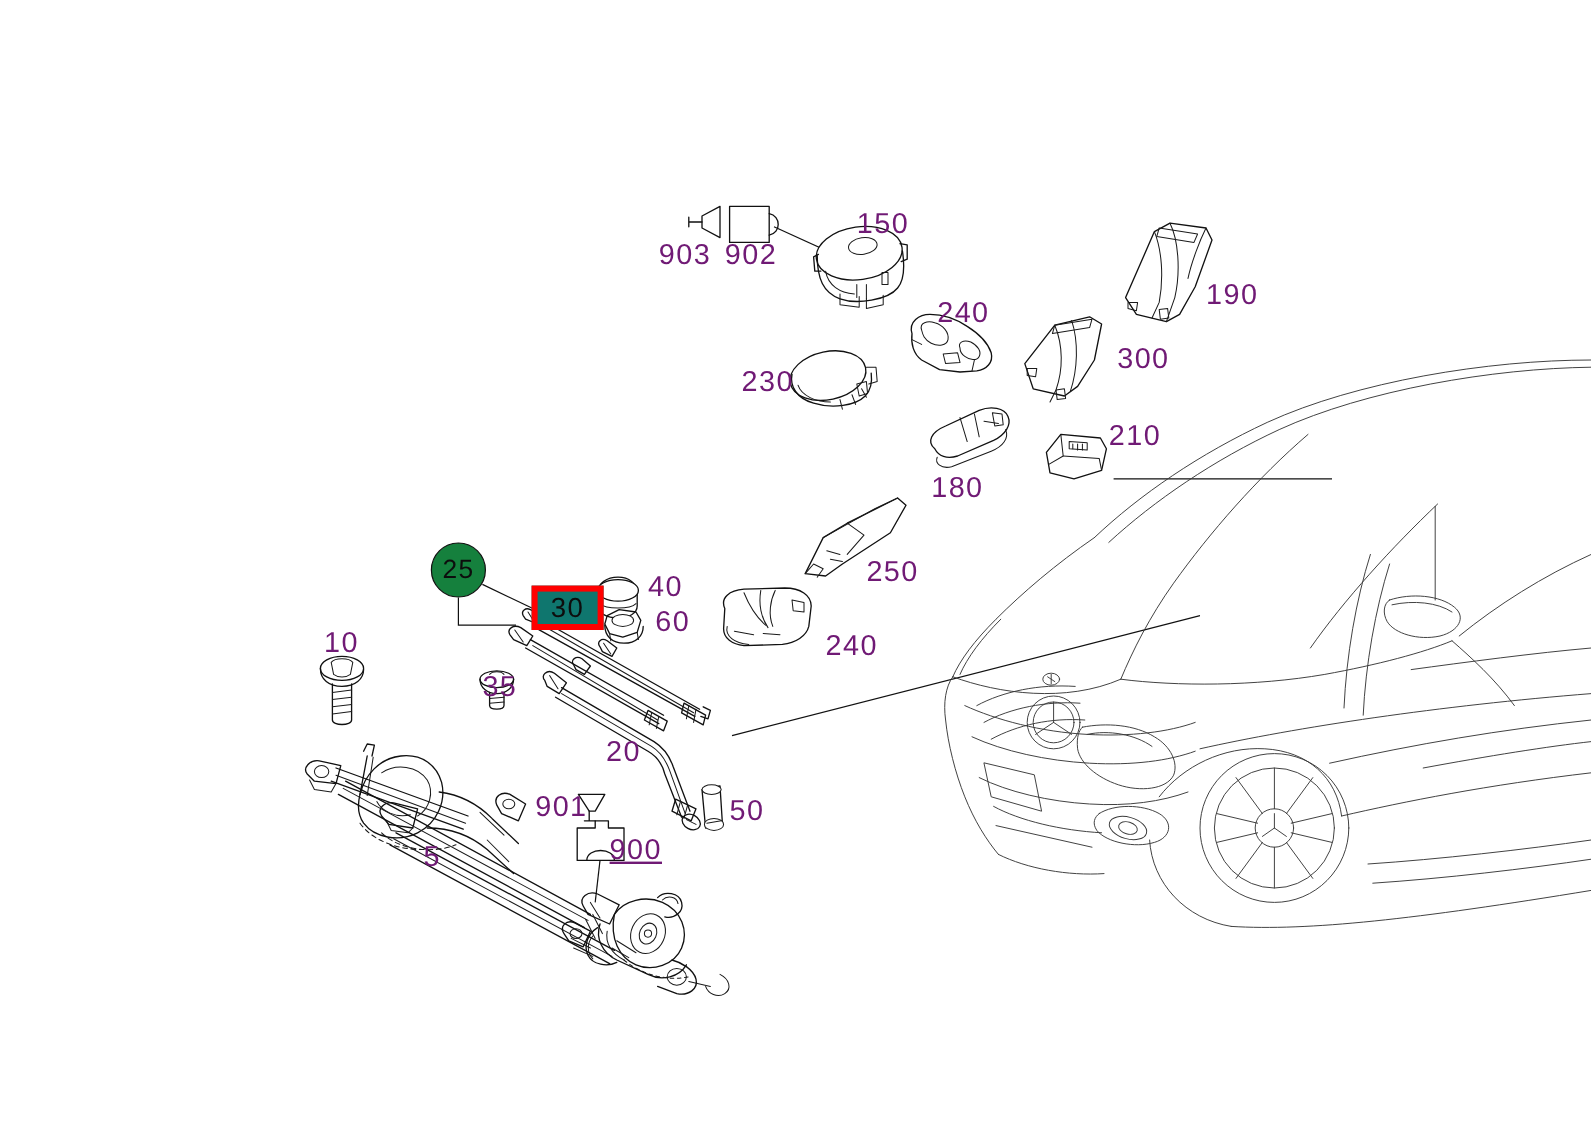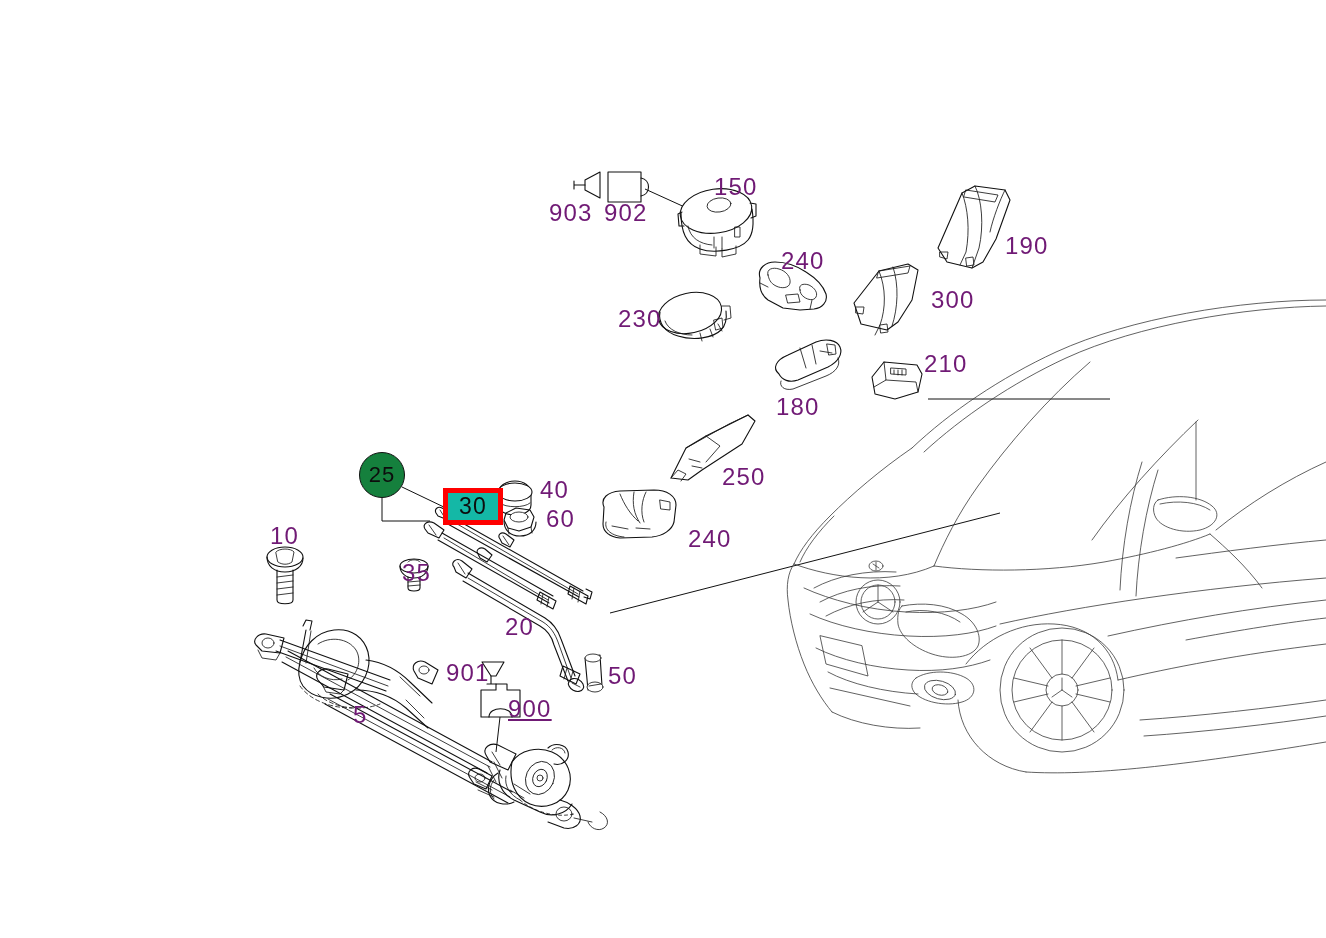--- a/index.html
+++ b/index.html
@@ -50,21 +50,21 @@
     justify-content: center;
     font-family: "Liberation Sans", sans-serif;
     font-size: 22px;
     color: #0d0d0d;
     letter-spacing: 1px;
     box-sizing: border-box;
   }
   .highlight-box {
     position: absolute;
     box-sizing: border-box;
-    background: #14b8a6;
+    background: #0f766e;
     display: flex;
     align-items: center;
     justify-content: center;
     font-family: "Liberation Sans", sans-serif;
     font-size: 23px;
     color: #0d0d0d;
     letter-spacing: 1.2px;
   }
   .ln { fill: none; stroke: #111; stroke-width: 1.1; stroke-linecap: round; stroke-linejoin: round; }
   .ln-thin { fill: none; stroke: #1a1a1a; stroke-width: 0.85; stroke-linecap: round; stroke-linejoin: round; }

